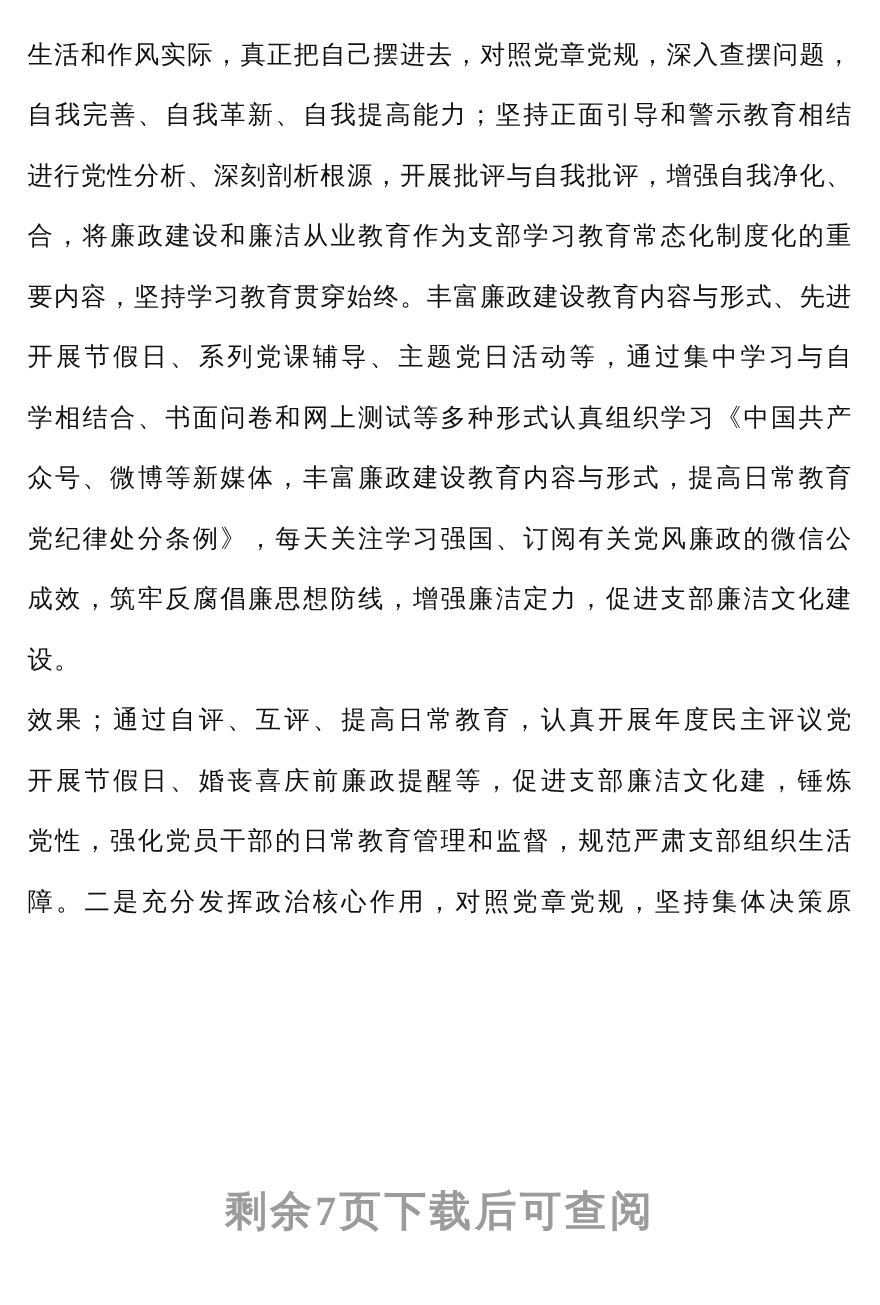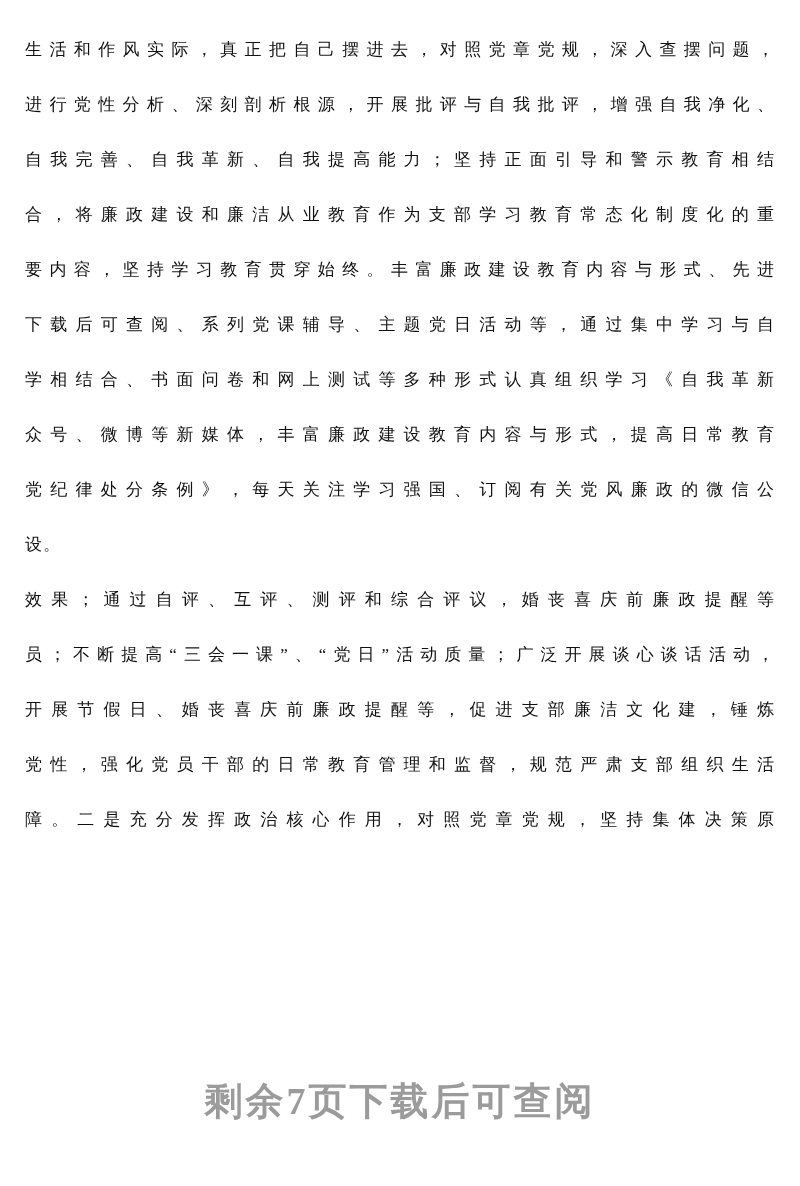--- a/index.html
+++ b/index.html
@@ -13,21 +13,21 @@
     height: 1186px;
     margin: 0 auto;
     background: var(--page-bg, #ffffff);
     overflow: hidden;
     font-family: "Liberation Serif", "DejaVu Serif", serif;
   }
   .doc-body {
     padding: 22px 25px 0 25px;
   }
   .line {
-    font-size: 17px;
+    font-size: 23px;
     line-height: 55px;
     color: var(--body-color, #111111);
     letter-spacing: 1px;
     text-align: justify;
     text-align-last: justify;
     white-space: normal;
   }
   .line.indent {
     text-indent: 2em;
   }
@@ -48,31 +48,31 @@
     color: var(--footer-color, #9b9b9b);
     font-family: "Liberation Serif", "DejaVu Serif", serif;
   }
 </style>
 </head>
 <body>
 
 <div class="page">
   <div class="doc-body">
       <div class="line">生活和作风实际，真正把自己摆进去，对照党章党规，深入查摆问题，</div>
+      <div class="line">自我完善、自我革新、自我提高能力；坚持正面引导和警示教育相结</div>
       <div class="line">进行党性分析、深刻剖析根源，开展批评与自我批评，增强自我净化、</div>
-      <div class="line">自我完善、自我革新、自我提高能力；坚持正面引导和警示教育相结</div>
       <div class="line">合，将廉政建设和廉洁从业教育作为支部学习教育常态化制度化的重</div>
       <div class="line">要内容，坚持学习教育贯穿始终。丰富廉政建设教育内容与形式、先进</div>
-      <div class="line">下载后可查阅、系列党课辅导、主题党日活动等，通过集中学习与自</div>
-      <div class="line">学相结合、书面问卷和网上测试等多种形式认真组织学习《自我革新</div>
+      <div class="line">开展节假日、系列党课辅导、主题党日活动等，通过集中学习与自</div>
+      <div class="line">学相结合、书面问卷和网上测试等多种形式认真组织学习《中国共产</div>
       <div class="line">众号、微博等新媒体，丰富廉政建设教育内容与形式，提高日常教育</div>
       <div class="line">党纪律处分条例》，每天关注学习强国、订阅有关党风廉政的微信公</div>
+      <div class="line">成效，筑牢反腐倡廉思想防线，增强廉洁定力，促进支部廉洁文化建</div>
       <div class="line para-end">设。</div>
-      <div class="line">效果；通过自评、互评、测评和综合评议，婚丧喜庆前廉政提醒等</div>
-      <div class="line">员；不断提高“三会一课”、“党日”活动质量；广泛开展谈心谈话活动，</div>
+      <div class="line">效果；通过自评、互评、提高日常教育，认真开展年度民主评议党</div>
       <div class="line">开展节假日、婚丧喜庆前廉政提醒等，促进支部廉洁文化建，锤炼</div>
       <div class="line">党性，强化党员干部的日常教育管理和监督，规范严肃支部组织生活</div>
       <div class="line">障。二是充分发挥政治核心作用，对照党章党规，坚持集体决策原</div>
     </div>
   <div class="footer">
     <span>剩余7页</span>
     <span>下载后可查阅</span>
   </div>
 </div>
 

